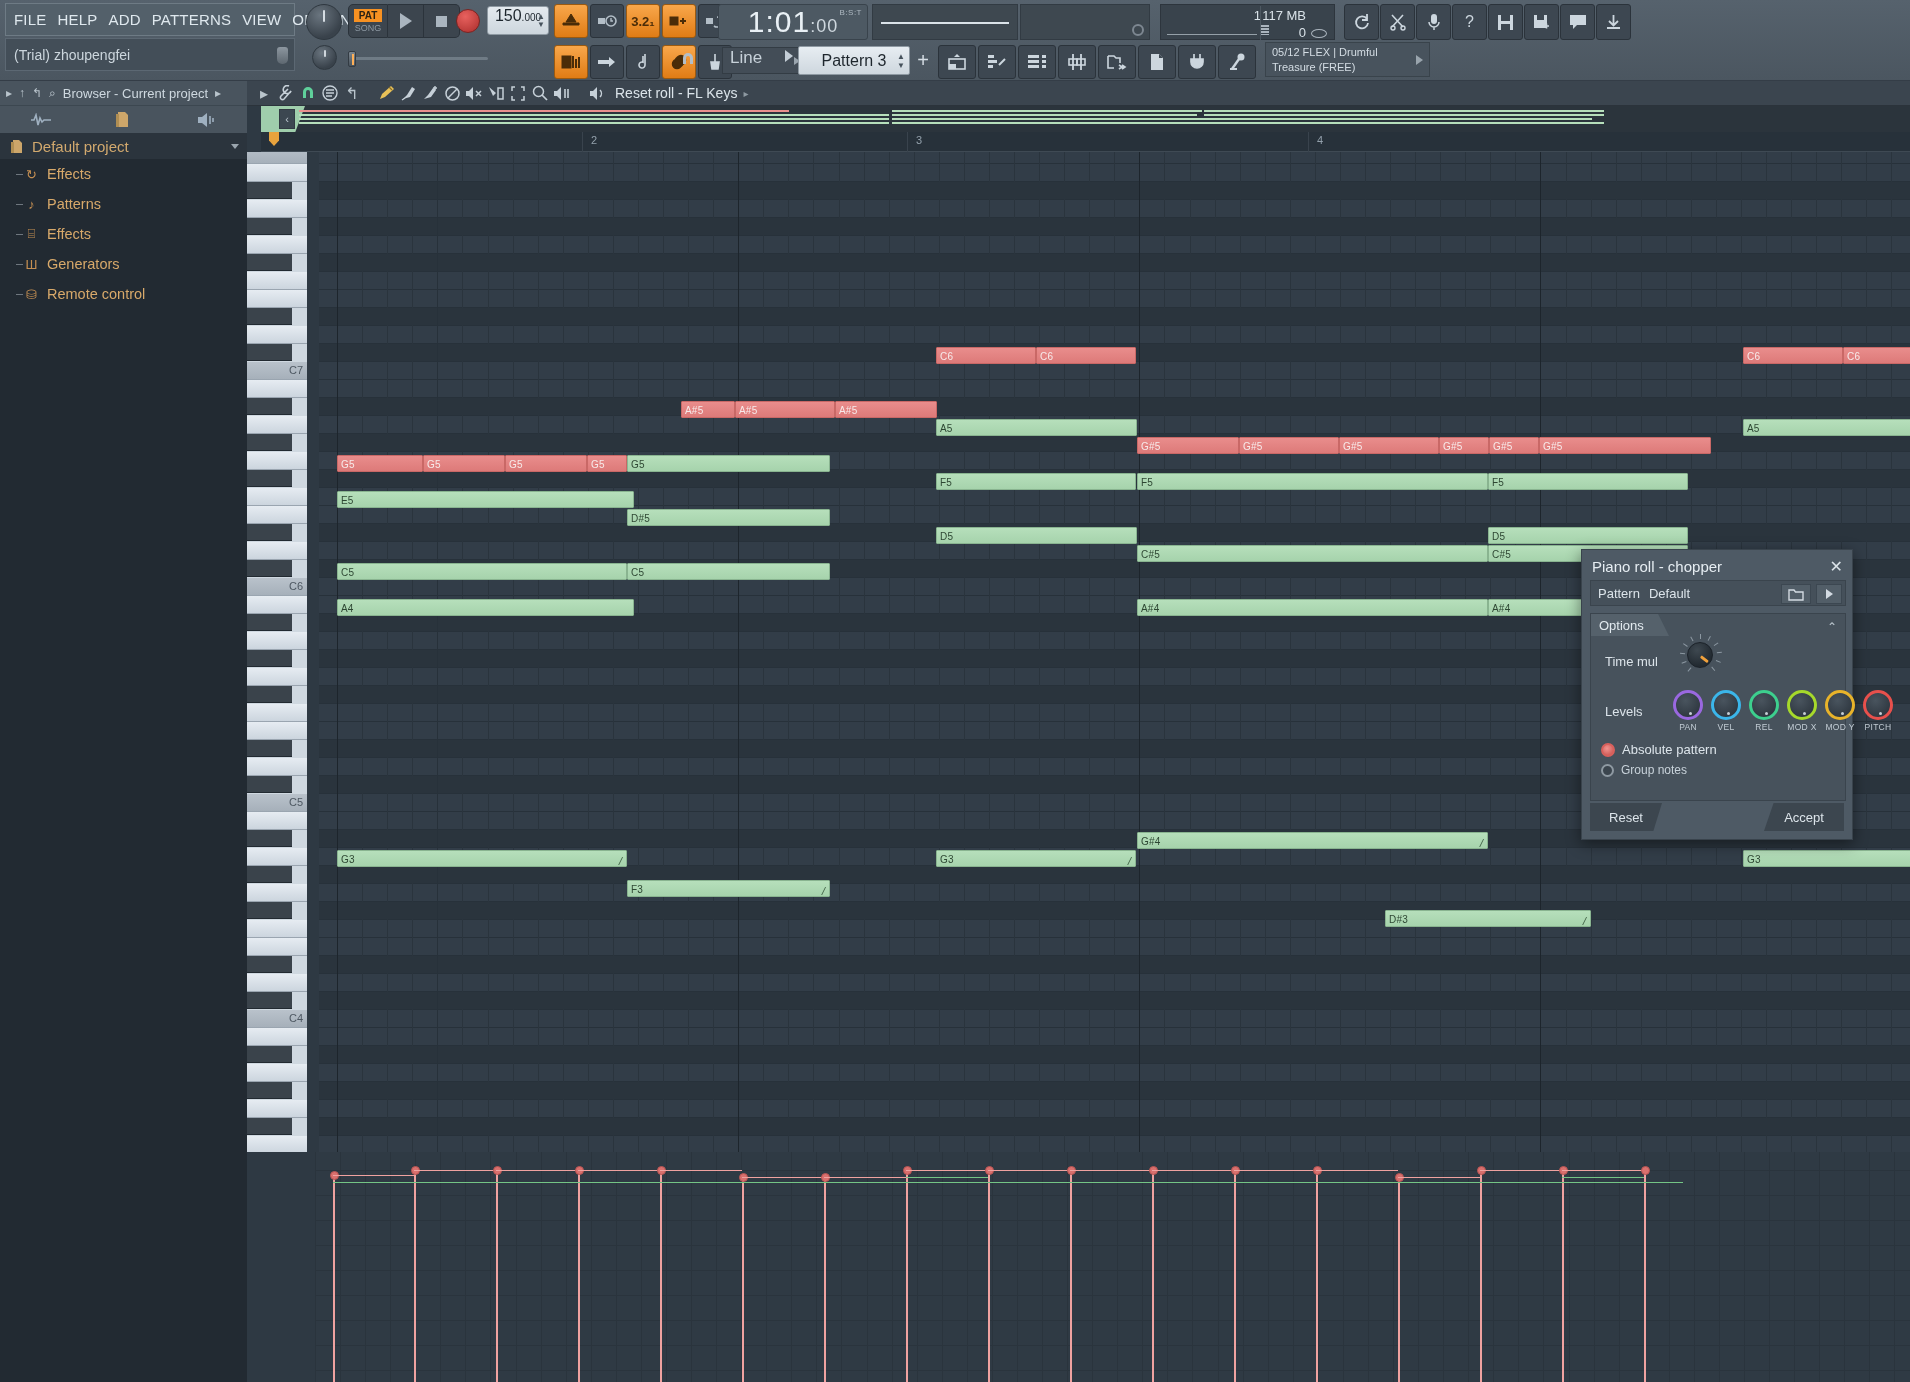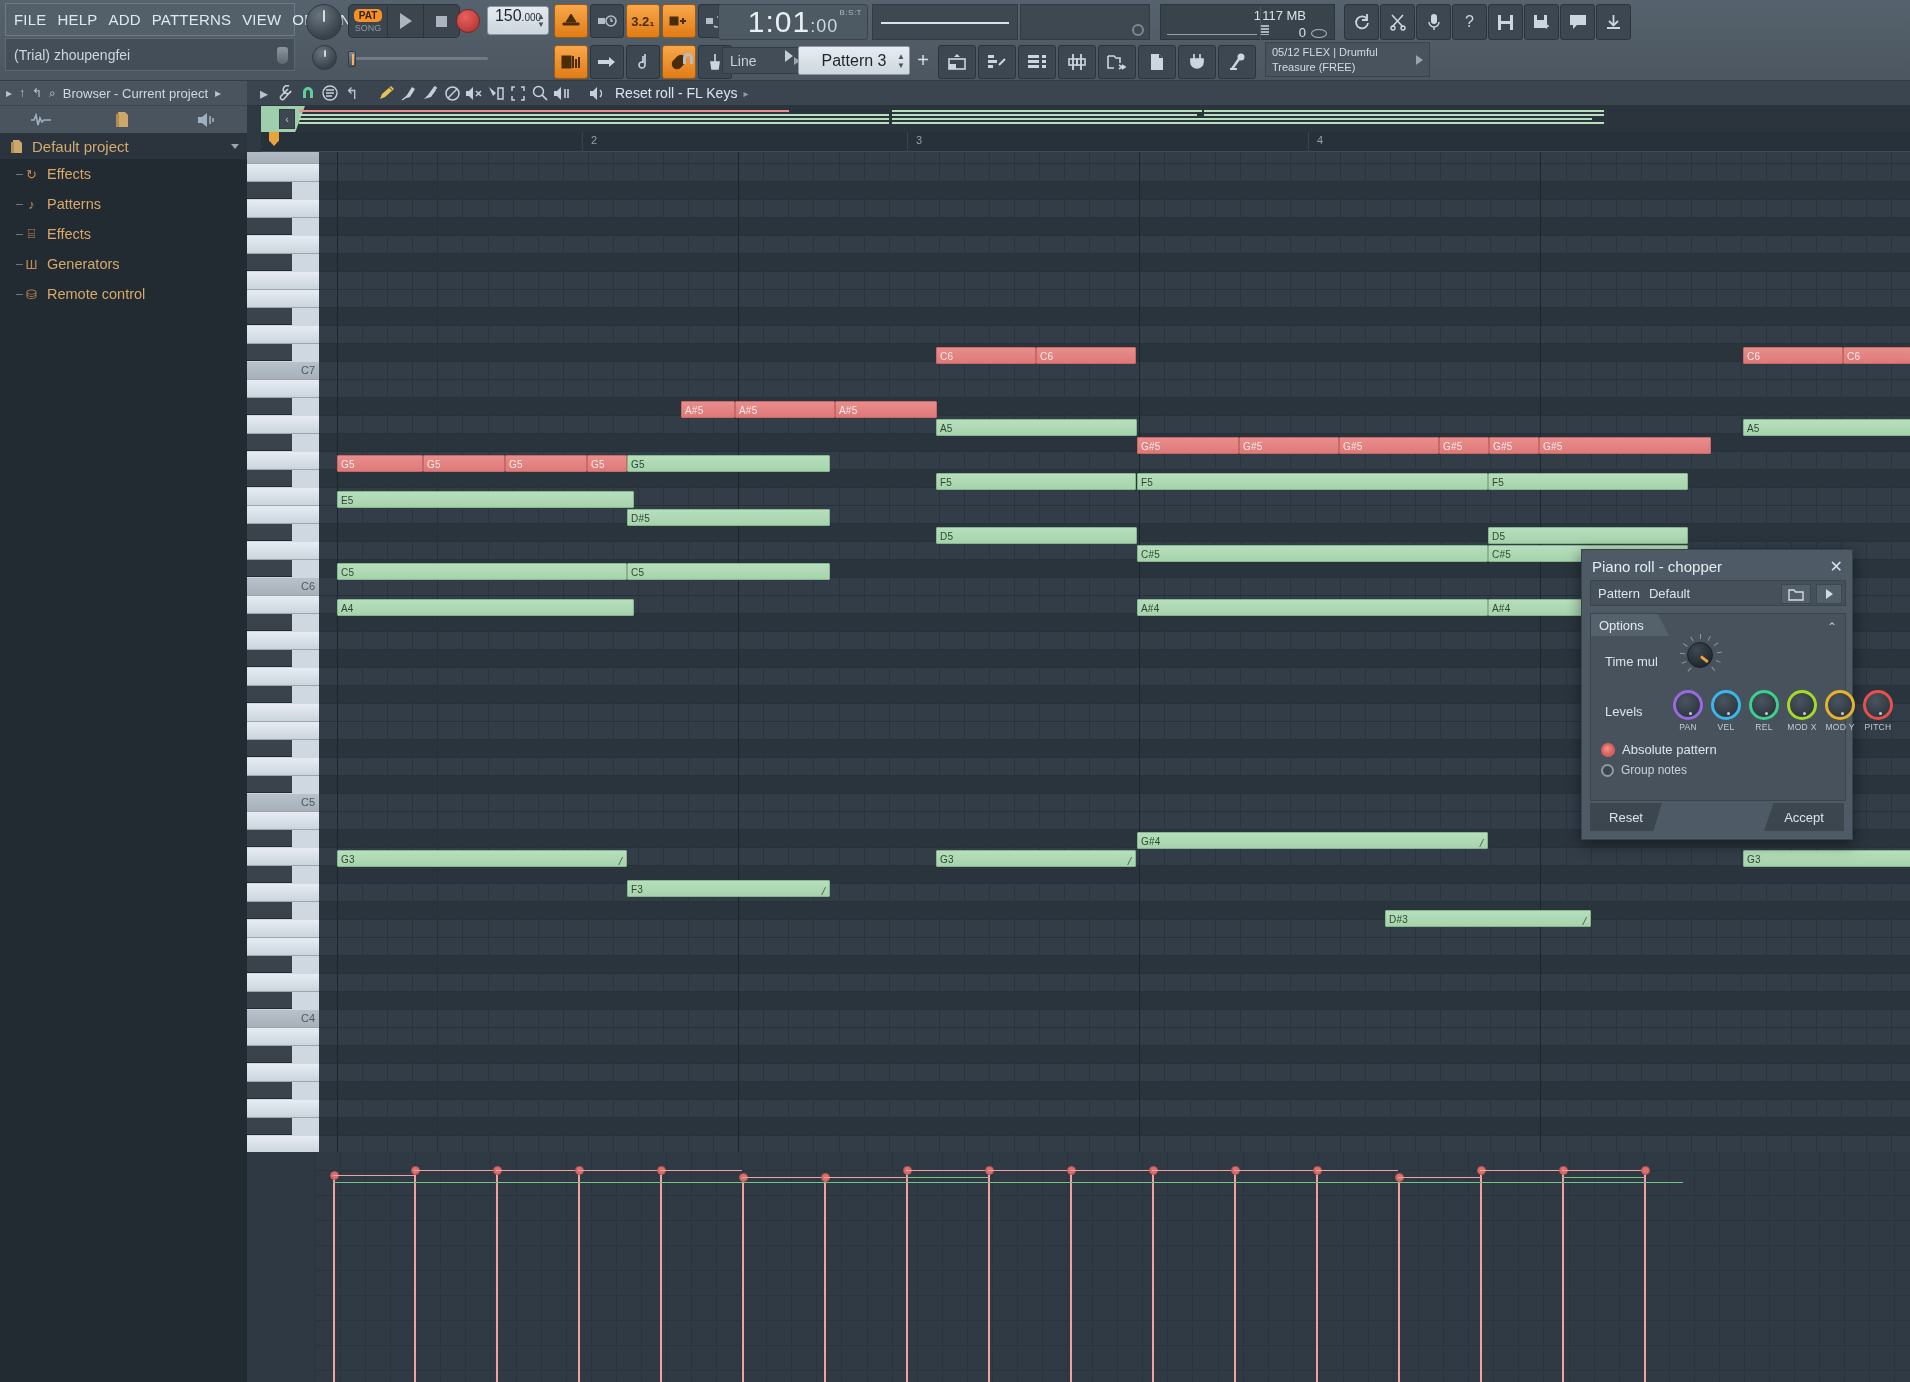--- a/index.html
+++ b/index.html
@@ -64,21 +64,21 @@
   .transport {
     position:absolute; left:348px; top:4px; height:34px;
     display:flex; align-items:center;
   }
   .pat-song {
     width:40px; height:34px; background:#3c454e;
     border:1px solid #2b333b; border-radius:5px 0 0 5px;
     display:flex; flex-direction:column; align-items:center; justify-content:center;
   }
   .pat-badge { background:#f79122; color:#2d2212; font-size:10px; font-weight:bold;
-    padding:1px 5px; border-radius:5px; line-height:11px;}
+    padding:1px 5px; border-radius:0; line-height:11px;}
   .song-lbl { font-size:9px; color:#8d98a2; margin-top:1px;}
   .tp-btn {
     width:36px; height:34px; background:#3c454e; border:1px solid #2b333b;
     border-left:none; display:flex; align-items:center; justify-content:center;
   }
   .tp-btn:last-of-type{ border-radius:0 5px 5px 0; }
   .play-tri { width:0;height:0;border-left:12px solid #aab5bf;border-top:8px solid transparent;border-bottom:8px solid transparent;}
   .stop-sq { width:11px;height:11px;background:#aab5bf;}
   .rec-dot { position:absolute; left:456px; top:9px; width:24px;height:24px;border-radius:50%;
      background:radial-gradient(circle at 38% 30%,#e8615e,#ab2e2c); border:1px solid #7d2422;}
@@ -144,21 +144,21 @@
     display:flex; align-items:center; justify-content:center; color:#1e262d; font-size:16px;
   }
   .pattern-sel .spin{position:absolute;right:4px;top:5px;font-size:8px;color:#46525c;line-height:9px;}
   .plusbtn{
     position:absolute; left:912px; top:48px; width:22px;height:25px;
     display:flex;align-items:center;justify-content:center;color:#d6dee5;font-size:20px;
   }
   .linesel{
     position:absolute; left:722px; top:47px; width:85px; height:27px;
     background:#434d57; border:1px solid #333c44;
-    display:flex;align-items:center;padding-left:7px;font-size:14px;color:#c7d1d9;
+    display:flex;align-items:flex-start;padding-left:7px;font-size:17px;color:#c7d1d9;
   }
   .linesel .arw{position:absolute;right:6px;top:9px;width:0;height:0;
     border-left:6px solid #9aa5ae;border-top:4px solid transparent;border-bottom:4px solid transparent;}
   .snapmag{position:absolute;left:680px;top:52px;}
 
   .newsbox{
     position:absolute; left:1265px; top:42px; width:165px; height:35px;
     background:#48535d; border:1px solid #39434b; padding:2px 6px;
   }
   .newsbox .l1{font-size:11px;color:#d4dde4;line-height:15px;}
@@ -229,21 +229,21 @@
   .ruler{
     position:absolute; left:14px; top:51px; width:1649px; height:20px;
     background:#27313a; border-bottom:1px solid #3f4a54;
   }
   .ruler .bar-no{ position:absolute; top:2px; font-size:11px; color:#93a0ab;}
   .ruler .bline{ position:absolute; top:0; width:1px; height:20px; background:#39434d;}
   .playhead{ position:absolute; left:8px; top:0; width:10px;height:14px; background:#e8a33d;
      clip-path:polygon(0 0,100% 0,100% 60%,50% 100%,0 60%);}
 
   
-  .keys{ position:absolute; left:247px; top:152px; width:72px; height:1000px; background:#cfd8e0; overflow:hidden;text-align:right;}
+  .keys{ position:absolute; left:247px; top:152px; width:60px; height:1000px; background:#cfd8e0; overflow:hidden;text-align:right;}
   .wkey{ position:absolute; left:0; width:72px; background:linear-gradient(#e6ecf2,#ccd5de); border-bottom:1px solid #9aa5b0;}
   .wkey.c { background:linear-gradient(#b9c2cb,#a6b0ba); }
   .bkey{ position:absolute; left:0; width:45px; background:#3a434b; border-bottom:1px solid #222a31; z-index:2;}
   .klabel{ position:absolute; right:4px; font-size:11px; color:#4e5862; z-index:3;}
 
   
   .grid{
     position:absolute; left:319px; top:152px; width:1591px; height:1000px;
     background:#2f3a44; overflow:hidden;
   }

